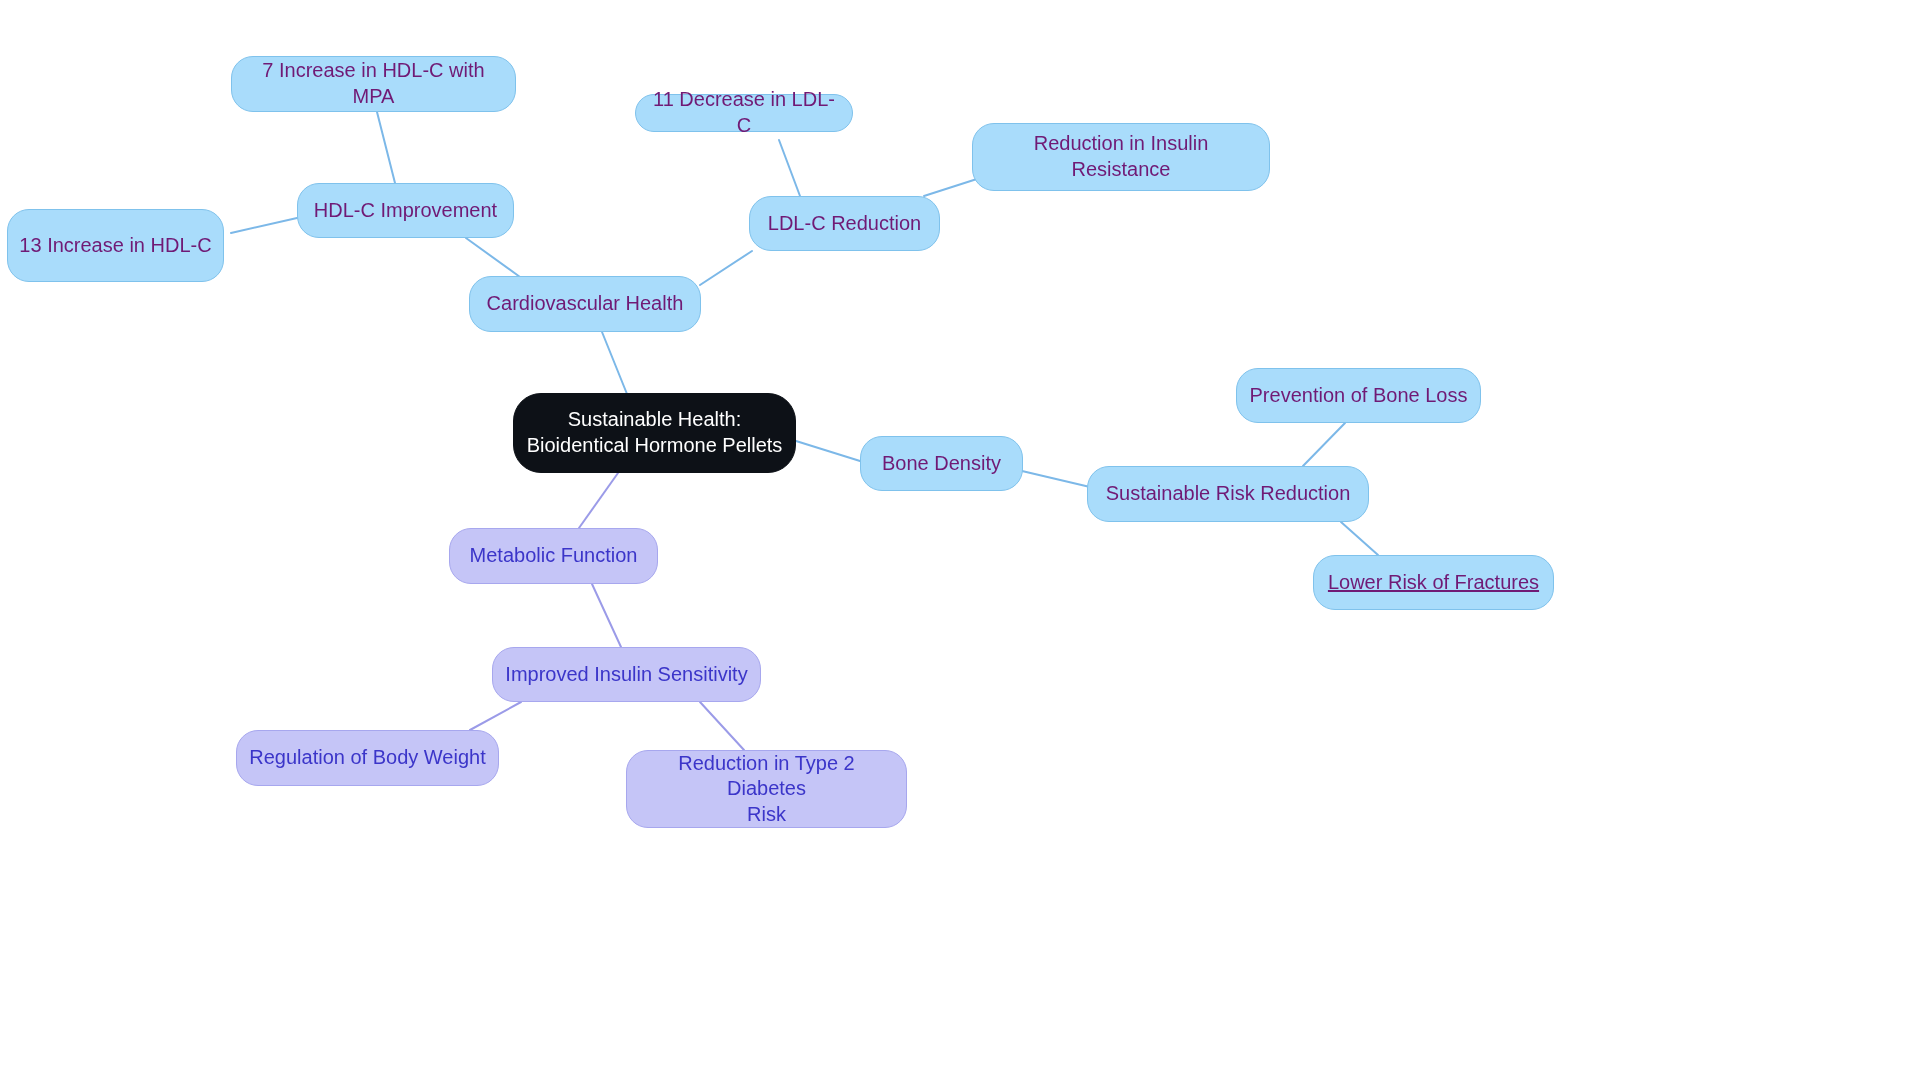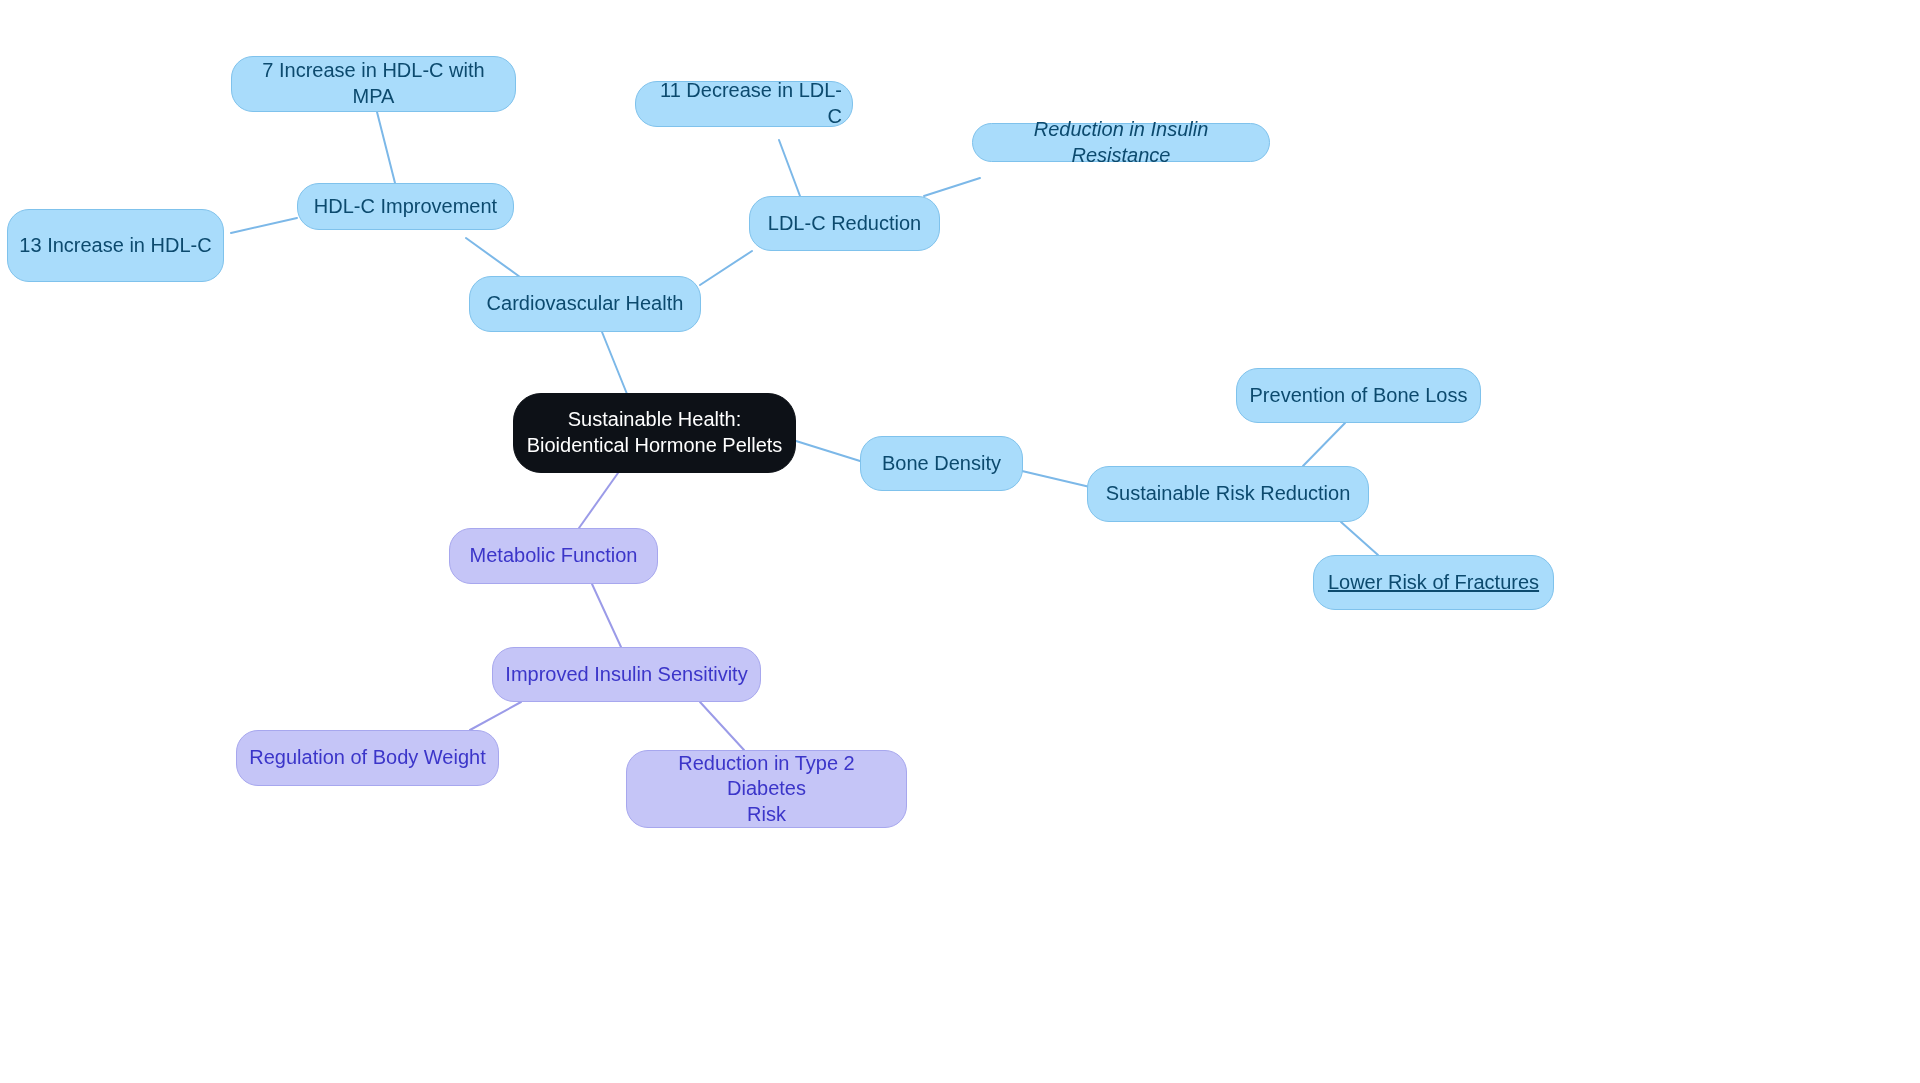--- a/index.html
+++ b/index.html
@@ -41,21 +41,21 @@
   .node.root {
     background: #0d1117;
     border-color: #0d1117;
     color: #ffffff;
     font-size: 20px;
     border-radius: 28px;
   }
   .node.blue {
     background: #a9dcfb;
     border-color: #7fc2ec;
-    color: #0c4a6e;
+    color: #701a75;
     font-size: 20px;
   }
   .node.purple {
     background: #c5c5f7;
     border-color: #a7a7ee;
     color: #3b35c9;
     font-size: 20px;
   }
 </style>
 </head>
@@ -76,26 +76,26 @@
       <line x1="1341" y1="522" x2="1378" y2="555" stroke="#7cb8e8" stroke-width="2" stroke-linecap="round"></line>
       <line x1="618" y1="473" x2="579" y2="528" stroke="#9b9be8" stroke-width="2" stroke-linecap="round"></line>
       <line x1="592" y1="584" x2="621" y2="647" stroke="#9b9be8" stroke-width="2" stroke-linecap="round"></line>
       <line x1="521" y1="702" x2="470" y2="730" stroke="#9b9be8" stroke-width="2" stroke-linecap="round"></line>
       <line x1="700" y1="702" x2="744" y2="750" stroke="#9b9be8" stroke-width="2" stroke-linecap="round"></line>
     </svg>
   <div id="node-layer">
       <div class="node root" style="left: 513px; top: 393px; width: 283px; height: 80px;">Sustainable Health:
 Bioidentical Hormone Pellets</div>
       <div class="node blue" style="left: 469px; top: 276px; width: 232px; height: 56px;">Cardiovascular Health</div>
-      <div class="node blue" style="left: 297px; top: 183px; width: 217px; height: 47px;">HDL-C Improvement</div>
+      <div class="node blue" style="left: 297px; top: 183px; width: 217px; height: 55px;">HDL-C Improvement</div>
       <div class="node blue" style="left: 231px; top: 56px; width: 285px; height: 56px;">7 Increase in HDL-C with MPA</div>
       <div class="node blue" style="left: 7px; top: 209px; width: 217px; height: 73px;">13 Increase in HDL-C</div>
       <div class="node blue" style="left: 749px; top: 196px; width: 191px; height: 55px;">LDL-C Reduction</div>
-      <div class="node blue" style="left: 635px; top: 81px; width: 218px; height: 46px; text-align: right;">11 Decrease in LDL-C</div>
-      <div class="node blue" style="left: 972px; top: 123px; width: 298px; height: 39px; font-style: italic;">Reduction in Insulin Resistance</div>
+      <div class="node blue" style="left: 635px; top: 94px; width: 218px; height: 38px;">11 Decrease in LDL-C</div>
+      <div class="node blue" style="left: 972px; top: 123px; width: 298px; height: 68px;">Reduction in Insulin Resistance</div>
       <div class="node blue" style="left: 860px; top: 436px; width: 163px; height: 55px;">Bone Density</div>
       <div class="node blue" style="left: 1087px; top: 466px; width: 282px; height: 56px;">Sustainable Risk Reduction</div>
       <div class="node blue" style="left: 1236px; top: 368px; width: 245px; height: 55px;">Prevention of Bone Loss</div>
       <div class="node blue" style="left: 1313px; top: 555px; width: 241px; height: 55px; text-decoration: underline;">Lower Risk of Fractures</div>
       <div class="node purple" style="left: 449px; top: 528px; width: 209px; height: 56px;">Metabolic Function</div>
       <div class="node purple" style="left: 492px; top: 647px; width: 269px; height: 55px;">Improved Insulin Sensitivity</div>
       <div class="node purple" style="left: 236px; top: 730px; width: 263px; height: 56px;">Regulation of Body Weight</div>
       <div class="node purple" style="left: 626px; top: 750px; width: 281px; height: 78px;">Reduction in Type 2 Diabetes
 Risk</div>
     </div>

